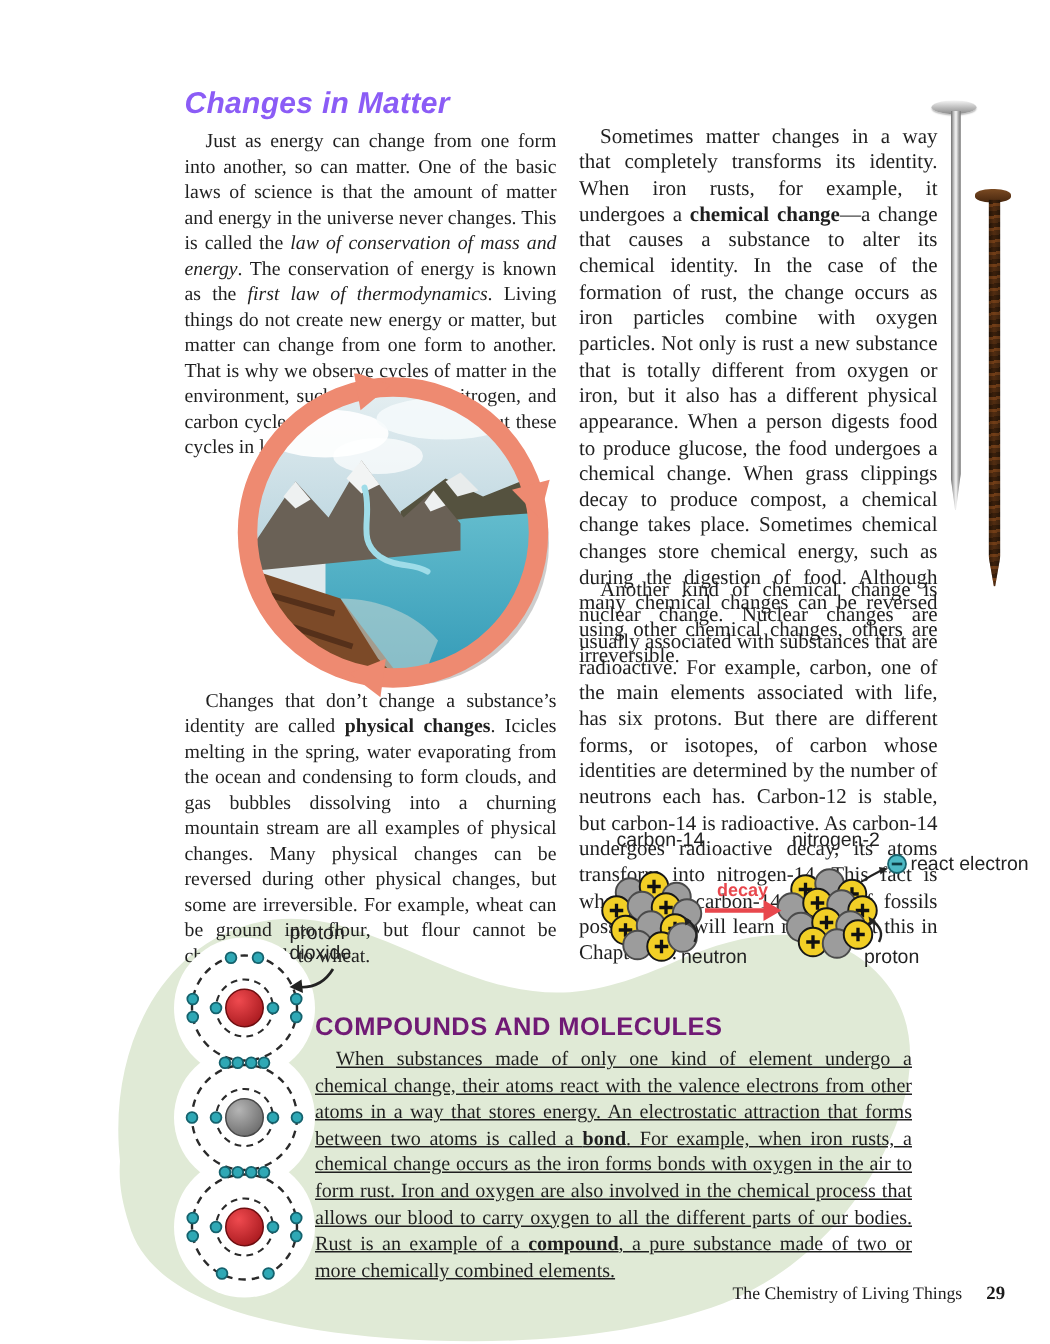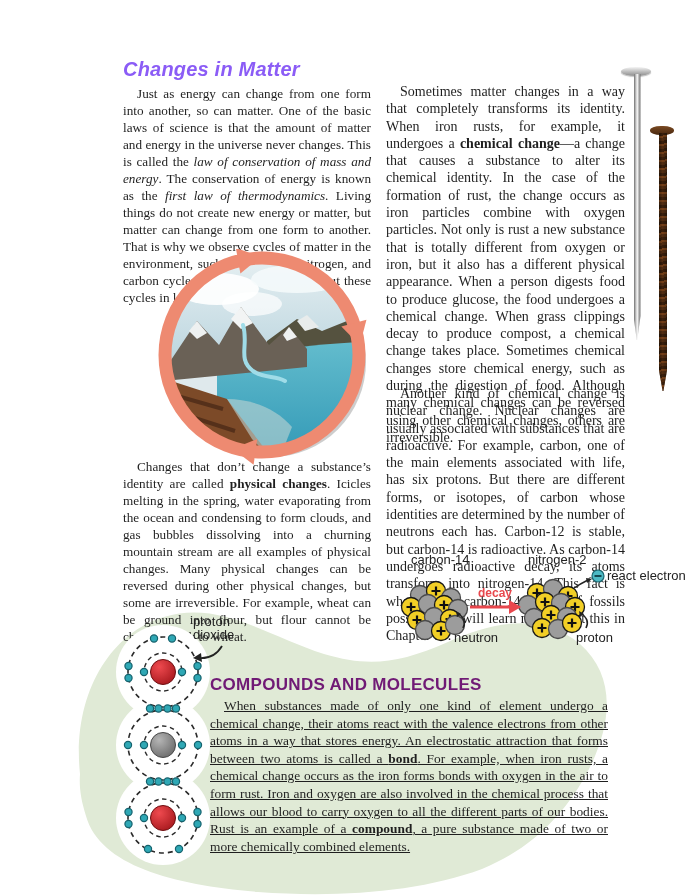--- a/index.html
+++ b/index.html
@@ -319,14 +319,17 @@
   <svg class="abs" style="left:188px;top:642px;" width="40" height="24" viewBox="0 0 40 24">
     <path d="M 34 4 C 28 14, 20 17, 10 16" fill="none" stroke="#222" stroke-width="1.8"></path>
     <path d="M 13 11 L 5 16 L 14 20 Z" fill="#222"></path>
   </svg>
 
   <div class="abs box-heading" style="left:210px;top:675px;">COMPOUNDS AND MOLECULES</div>
   <div class="abs box-text" style="left:210px;top:697px;width:398px;text-decoration:underline;">
     <span class="indent"><span>When substances made of only one kind of element undergo a chemical change, their atoms react with the valence electrons from other atoms in a way that stores energy. An electrostatic attraction that forms between two atoms is called a </span><span style="font-weight: 700;">bond</span><span>. For example, when iron rusts, a chemical change occurs as the iron forms bonds with oxygen in the air to form rust. Iron and oxygen are also involved in the chemical process that allows our blood to carry oxygen to all the different parts of our bodies. Rust is an example of a </span><span style="font-weight: 700;">compound</span><span>, a pure substance made of two or more chemically combined elements.</span></span>
   </div>
 
+  <div class="abs footer" style="left:380px;top:855px;width:290px;">
+    <span>The Chemistry of Living Things</span><span class="pagenum">29</span>
+  </div>
 
 </div>
 
 </body></html>

